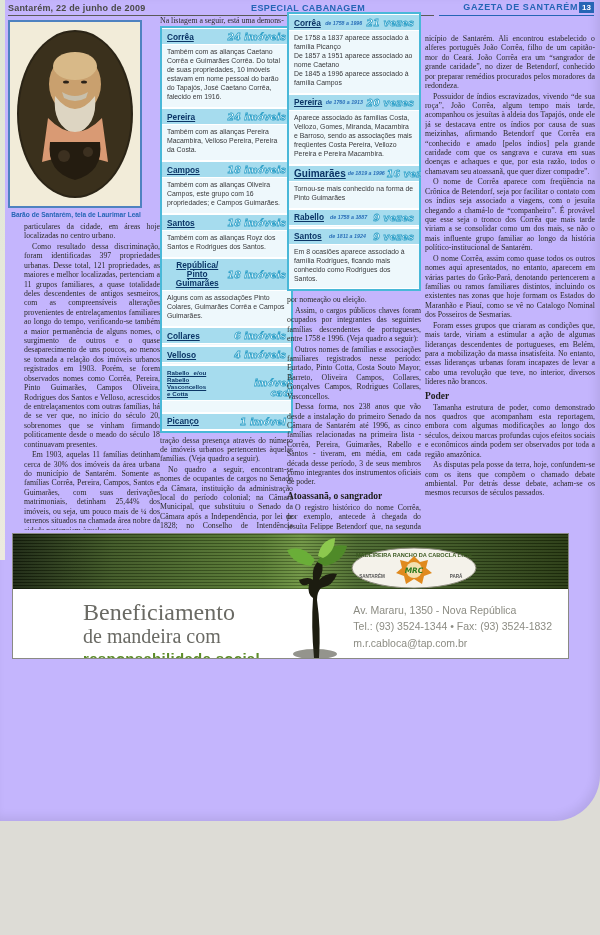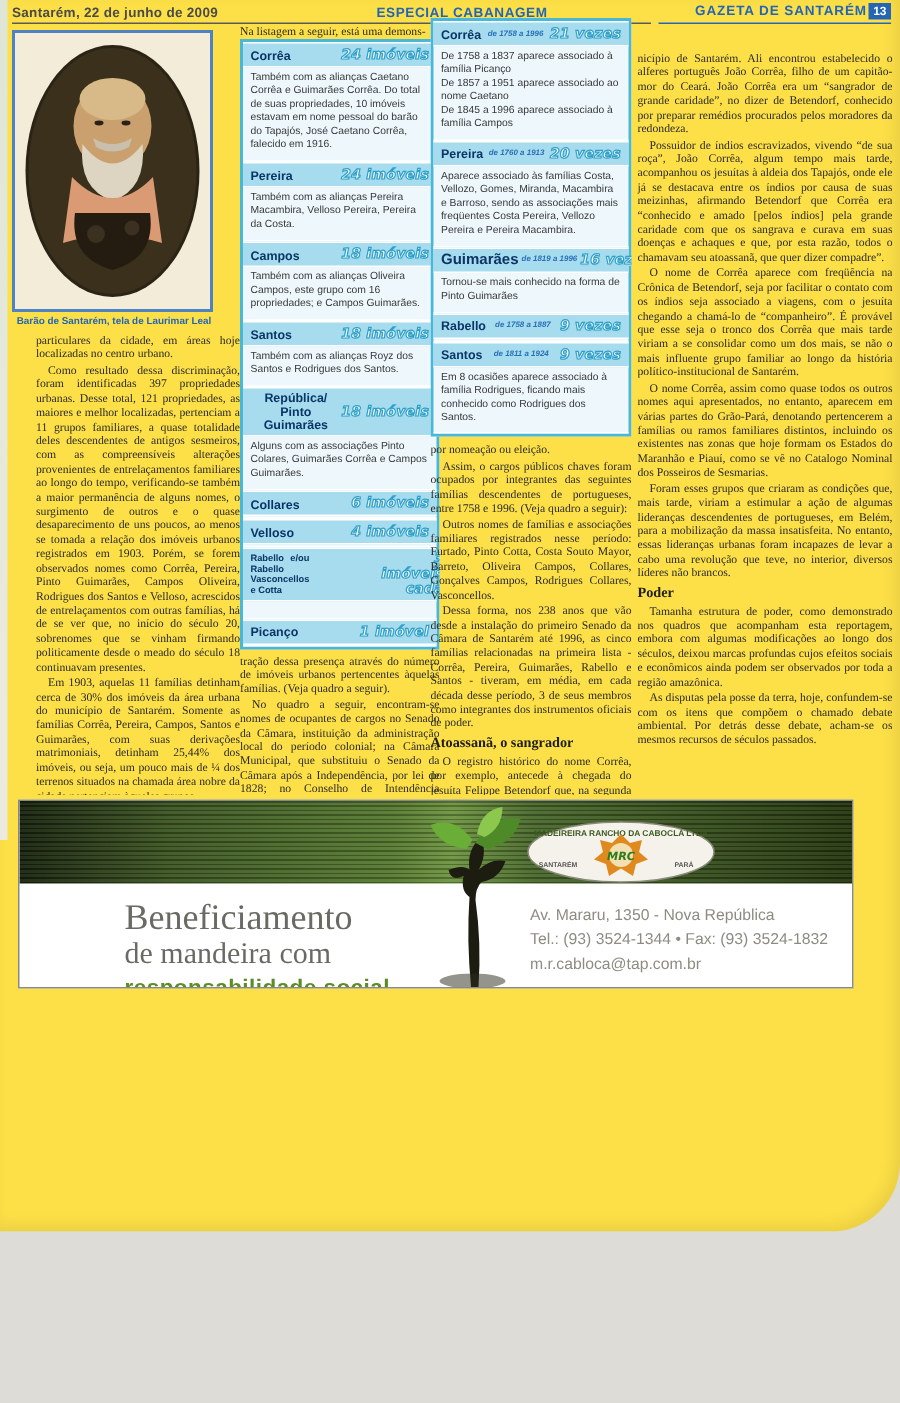--- a/index.html
+++ b/index.html
@@ -1,16 +1,16 @@
 <!DOCTYPE html>
 <html><head>
 <meta charset="utf-8">
 <style>
   html,body{margin:0;padding:0;background:#dddcd6;}
-  .page{position:relative;width:600px;height:821px;background:#fde047;overflow:hidden;
+  .page{position:relative;width:600px;height:821px;background:#c4b5fd;overflow:hidden;
         font-family:"Liberation Serif",serif;border-bottom-right-radius:46px;
         box-shadow:inset -4px -4px 10px rgba(0,0,0,0.08);}
   
   .masthead{position:absolute;left:8px;top:2px;right:6px;height:13px;}
   .mh-date{position:absolute;left:0;top:1px;font:bold 9px "Liberation Sans",sans-serif;color:#4a4a48;letter-spacing:0.2px;}
   .mh-section{position:absolute;left:243px;top:1px;font:bold 9px "Liberation Sans",sans-serif;color:#2565b5;letter-spacing:0.4px;}
   .mh-paper{position:absolute;right:16px;top:0;font:bold 9px "Liberation Sans",sans-serif;color:#2565b5;letter-spacing:0.6px;}
   .mh-pagenum{position:absolute;right:0;top:0;background:#2565b5;color:#fff;font:bold 8px "Liberation Sans",sans-serif;padding:1px 3px;}
   .mh-rule{position:absolute;left:0;right:160px;top:13px;height:1px;background:#5a5a58;}
   .mh-rule-blue{position:absolute;right:0;width:155px;top:13px;height:1px;background:#2565b5;}
@@ -23,21 +23,21 @@
   .portrait-box{position:absolute;left:8px;top:20px;width:134px;height:188px;
                 border:2px solid #4f82c0;background:#f2ecd9;box-sizing:border-box;}
   .portrait-box svg{display:block;width:100%;height:100%;}
   .portrait-caption{position:absolute;left:6px;top:211px;width:140px;
                     font:bold 6.6px "Liberation Sans",sans-serif;color:#2565b5;text-align:center;}
   
   .gtable{border:2px solid #49b8d8;background:#eef8fc;box-sizing:border-box;}
   .trow{border-bottom:1px solid #fff;}
   .thead{background:#a6dcee;display:flex;align-items:center;justify-content:space-between;
          padding:2px 5px;min-height:10px;border-top:1px solid #fff;border-bottom:1px solid #fff;}
-  .tname{font:bold 8.3px "Liberation Sans",sans-serif;color:#0b3566;}
+  .tname{font:bold 8.3px "Liberation Sans",sans-serif;color:#0b3566;text-decoration:underline;}
   .tname.small{font-size:6.2px;line-height:1.15;}
   .tname.center2{text-align:center;line-height:1.1;}
   .tperiod{font:italic bold 5.3px "Liberation Sans",sans-serif;color:#2a6fb8;white-space:nowrap;margin:0 2px;}
   .tcount{font:italic 800 9.3px "DejaVu Sans",sans-serif;color:#fff;
           -webkit-text-stroke:0.8px #2ea0c8;text-shadow:1px 1px 0 #9ed8ec;
           white-space:nowrap;letter-spacing:0.2px;text-align:right;}
   .tcount.wrap{white-space:normal;width:44px;line-height:1.05;}
   .tdesc{padding:3px 5px 5px 5px;font:6.9px/1.3 "Liberation Sans",sans-serif;color:#38383a;text-align:left;}
   .tdesc div{margin:0;}
   

